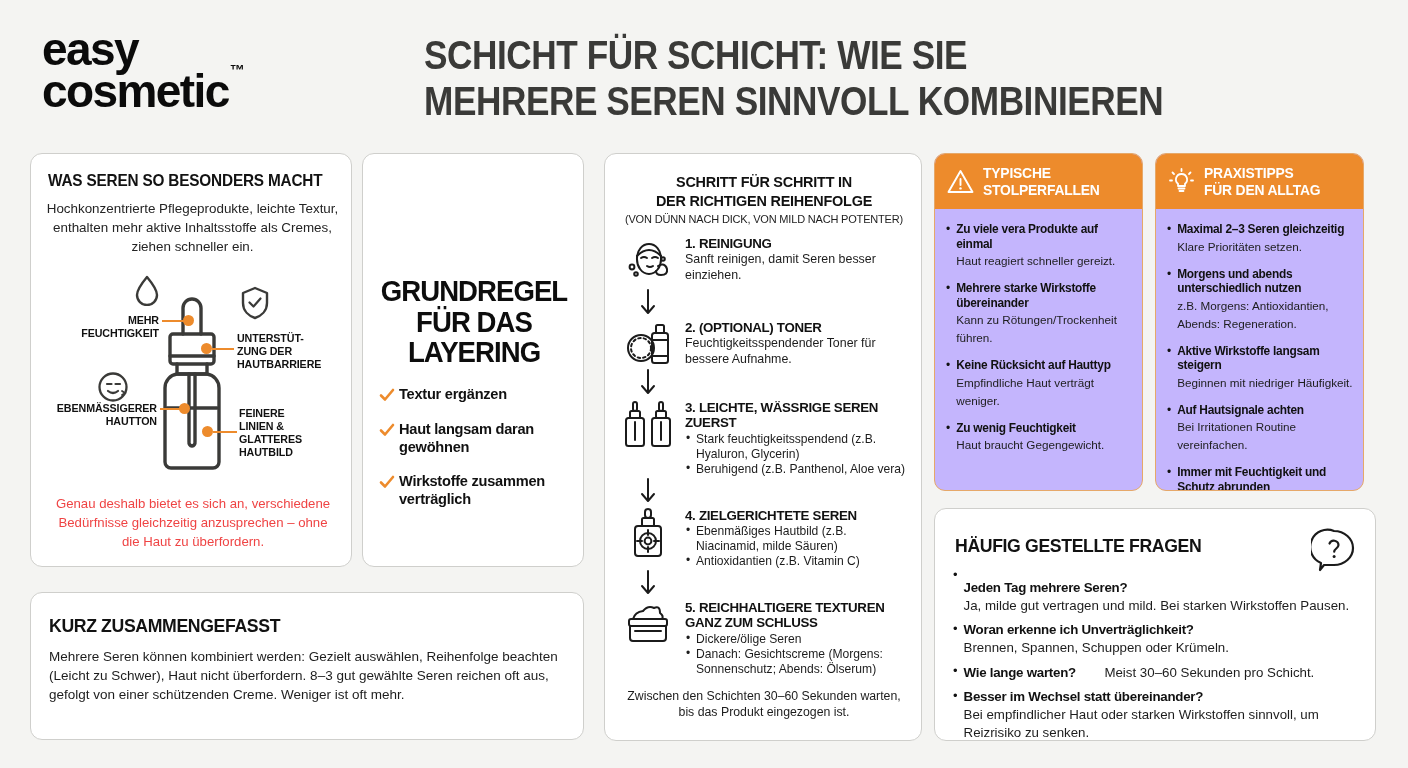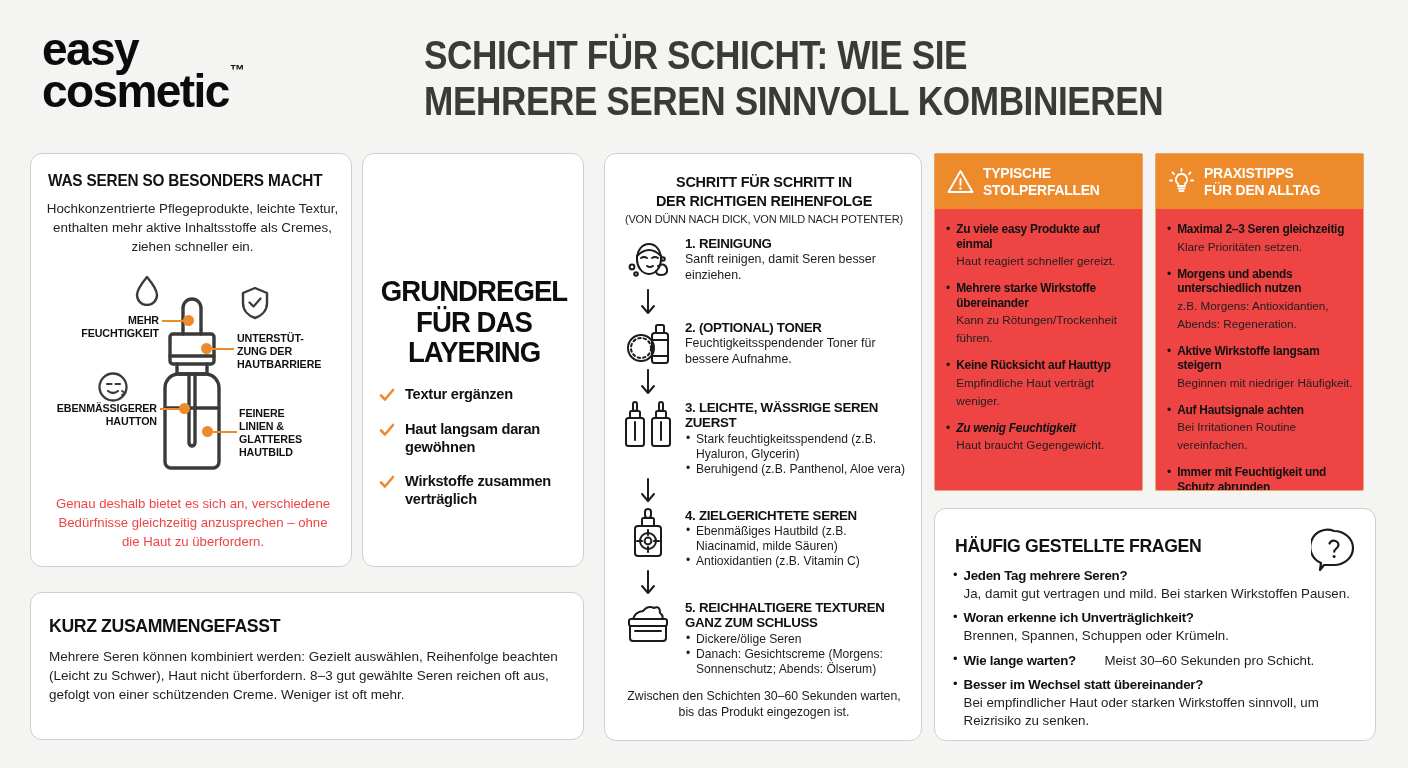--- a/index.html
+++ b/index.html
@@ -53,21 +53,21 @@
   .cline{position:absolute;height:2px;background:#ED8B2C;}
 
   
   #c2{left:362px;top:153px;width:222px;height:414px;}
   #c2 .big{
     position:absolute;left:10px;top:122px;width:202px;text-align:center;
     font-weight:700;font-size:29px;line-height:1.06;letter-spacing:-1px;color:#0d0d0d;
     transform:scaleX(.95);transform-origin:center top;
   }
   .rules{position:absolute;left:16px;top:232px;width:198px;}
-  .rule{display:flex;align-items:flex-start;gap:10px;margin-bottom:17px;}
+  .rule{display:flex;align-items:flex-start;gap:4px;margin-bottom:17px;}
   .tick{flex:0 0 auto;width:16px;height:16px;margin-top:1px;}
   .rule-t{font-weight:700;font-size:14.6px;line-height:1.22;letter-spacing:-.25px;color:#111;}
 
   
   #c3{left:604px;top:153px;width:318px;height:588px;}
   #c3 .h{
     position:absolute;left:12px;top:18px;width:294px;text-align:center;
     font-weight:700;font-size:15.2px;line-height:1.25;letter-spacing:-.25px;color:#111;
     transform:scaleX(.95);transform-origin:center top;
   }
@@ -96,21 +96,21 @@
   #c4 .card-title{position:absolute;left:18px;top:22px;font-size:19px;letter-spacing:-.4px;transform:scaleX(.93);transform-origin:left;}
   #c4 .body{
     position:absolute;left:18px;top:54px;width:518px;
     font-size:13.5px;line-height:1.42;color:#1d1d1d;
   }
 
   
   #c5{left:934px;top:153px;width:442px;height:338px;border:none;background:transparent;}
   .opanel{
     position:absolute;top:0;width:209px;height:338px;
-    background:#ef4444;border:1.4px solid #E6A869;border-radius:2px;box-sizing:border-box;overflow:hidden;
+    background:#c4b5fd;border:1.4px solid #E6A869;border-radius:11px;box-sizing:border-box;overflow:hidden;
   }
   #op1{left:0;}
   #op2{left:221px;}
   .opanel-head{
     height:55px;background:#ED8B2C;display:flex;align-items:center;gap:9px;
     padding:0 9px 0 12px;box-sizing:border-box;
   }
   .opanel-head .ht{
     font-weight:700;font-size:14.6px;line-height:1.1;color:#fff;letter-spacing:-.2px;
     transform:scaleX(.95);transform-origin:left center;white-space:pre-line;
@@ -408,42 +408,42 @@
               <circle cx="13.5" cy="19.4" r="1.2" fill="#fff"></circle>
             </svg>
         </span>
         <span class="ht" style="white-space: pre-line;">TYPISCHE
 STOLPERFALLEN</span>
       </div>
       <div class="olist">
         <div class="oitem">
           <span class="obul">•</span>
           <span>
-            <span class="ot" style="display: block;">Zu viele easy Produkte auf einmal</span>
+            <span class="ot" style="display: block;">Zu viele vera Produkte auf einmal</span>
             <span class="od">Haut reagiert schneller gereizt.</span>
           </span>
         </div>
         <div class="oitem">
           <span class="obul">•</span>
           <span>
             <span class="ot" style="display: block;">Mehrere starke Wirkstoffe übereinander</span>
             <span class="od">Kann zu Rötungen/Trockenheit führen.</span>
           </span>
         </div>
         <div class="oitem">
           <span class="obul">•</span>
           <span>
             <span class="ot" style="display: block;">Keine Rücksicht auf Hauttyp</span>
             <span class="od">Empfindliche Haut verträgt weniger.</span>
           </span>
         </div>
         <div class="oitem">
           <span class="obul">•</span>
           <span>
-            <span class="ot" style="display: block; font-style: italic;">Zu wenig Feuchtigkeit</span>
+            <span class="ot" style="display: block;">Zu wenig Feuchtigkeit</span>
             <span class="od">Haut braucht Gegengewicht.</span>
           </span>
         </div>
       </div>
     </div>
 
     <div class="opanel" id="op2">
       <div class="opanel-head">
         <span>
           <svg width="27" height="27" viewBox="0 0 27 27">
@@ -510,22 +510,22 @@
           <path d="M23 4 a19 17 0 0 1 0 34 L13 38 L9 43 L10 36 A17 17 0 0 1 23 4 Z"></path>
           <path d="M18.5 16.5 a4.7 4.7 0 0 1 9 1.6 c0 3.2 -4.3 3.6 -4.3 6.6"></path>
           <circle cx="23.1" cy="29.6" r="1.5" fill="#1b1b1b" stroke="none"></circle>
         </g>
       </svg>
     </span>
     <div class="faqlist">
       <div class="faq">
         <span class="fbul">•</span>
         <span>
-          <span class="fq" style="display: block;">Jeden Tag mehrere Seren?</span>
-          <span class="fa">Ja, damit gut vertragen und mild. Bei starken Wirkstoffen Pausen.</span>
+          <span class="fq" style="display: block; margin-top: 12px;">Jeden Tag mehrere Seren?</span>
+          <span class="fa">Ja, milde gut vertragen und mild. Bei starken Wirkstoffen Pausen.</span>
         </span>
       </div>
       <div class="faq">
         <span class="fbul">•</span>
         <span>
           <span class="fq" style="display: block;">Woran erkenne ich Unverträglichkeit?</span>
           <span class="fa">Brennen, Spannen, Schuppen oder Krümeln.</span>
         </span>
       </div>
       <div class="faq inline">

